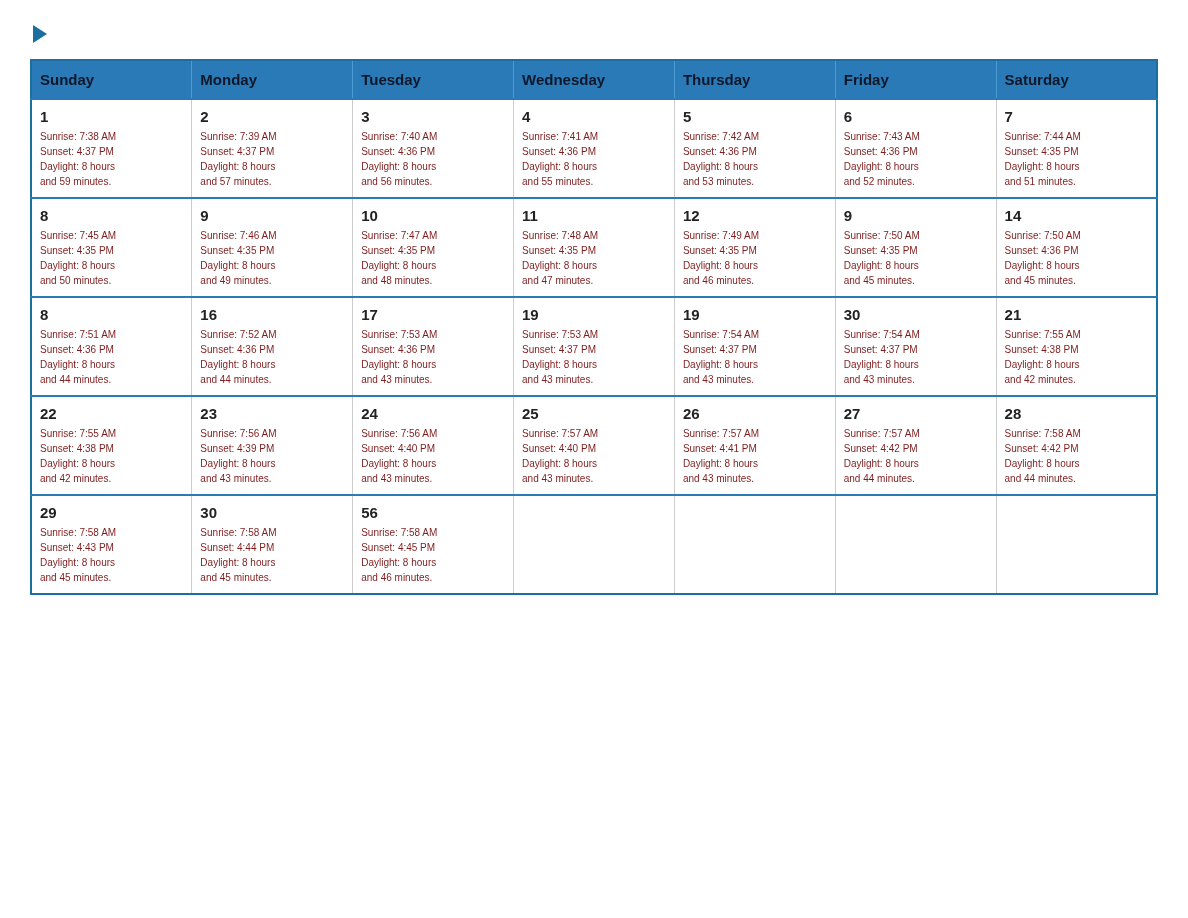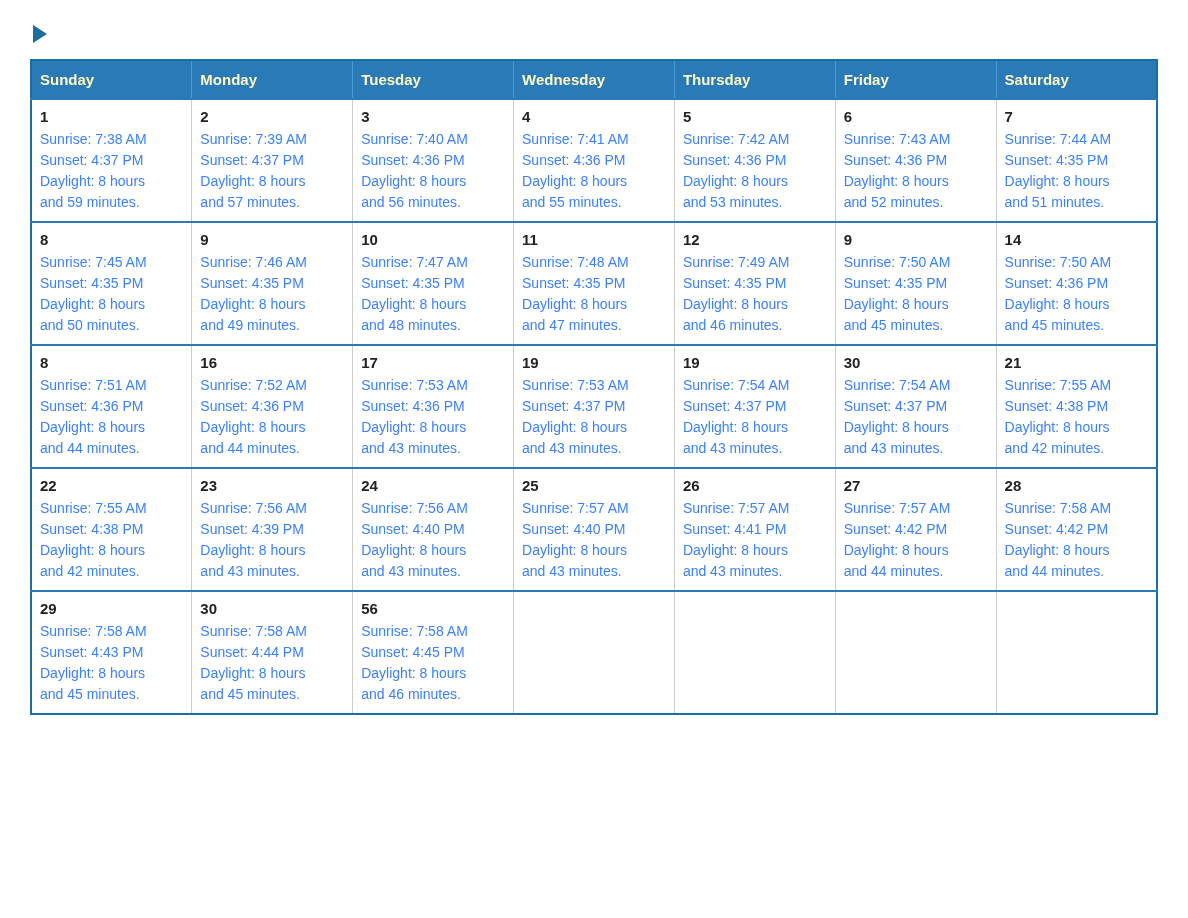--- a/index.html
+++ b/index.html
@@ -58,21 +58,21 @@
       color: #555;
       margin-top: 4px;
     }
     table {
       width: 100%;
       border-collapse: collapse;
       border: 2px solid #1a6fa0;
     }
     thead tr th {
       background-color: #2a7ab8;
-      color: #fef9c3;
+      color: #0f172a;
       font-size: 15px;
       font-weight: bold;
       padding: 10px 8px;
       text-align: left;
       border-right: 1px solid #4a9ad4;
     }
     thead tr th:last-child {
       border-right: none;
     }
     tbody tr td {
@@ -88,23 +88,23 @@
     tbody tr td:last-child {
       border-right: none;
     }
     .day-num {
       font-size: 15px;
       font-weight: bold;
       margin-bottom: 4px;
       color: #222;
     }
     .day-info {
-      font-size: 14px;
+      font-size: 10px;
       line-height: 1.5;
-      color: #3b82f6;
+      color: #7f1d1d;
     }
     .empty-cell {
       background: #fff;
     }
   </style>
 </head>
 <body>
 
 <div class="header">
   <div class="logo">

